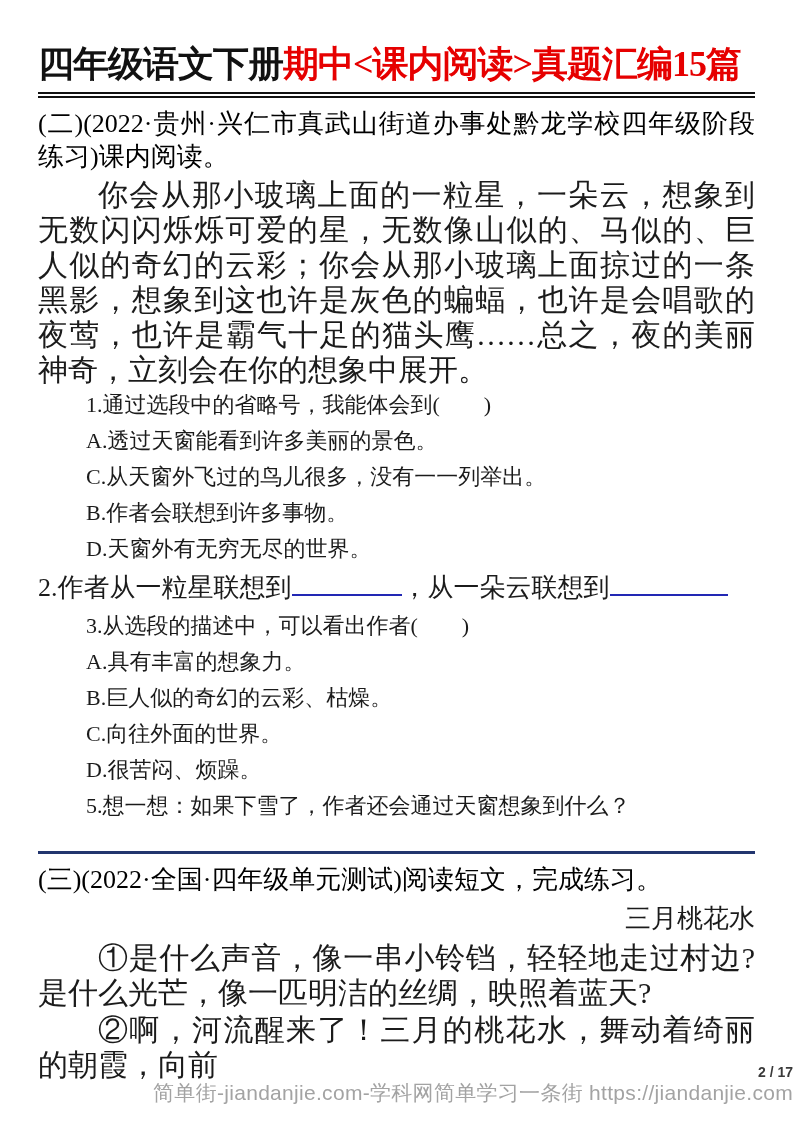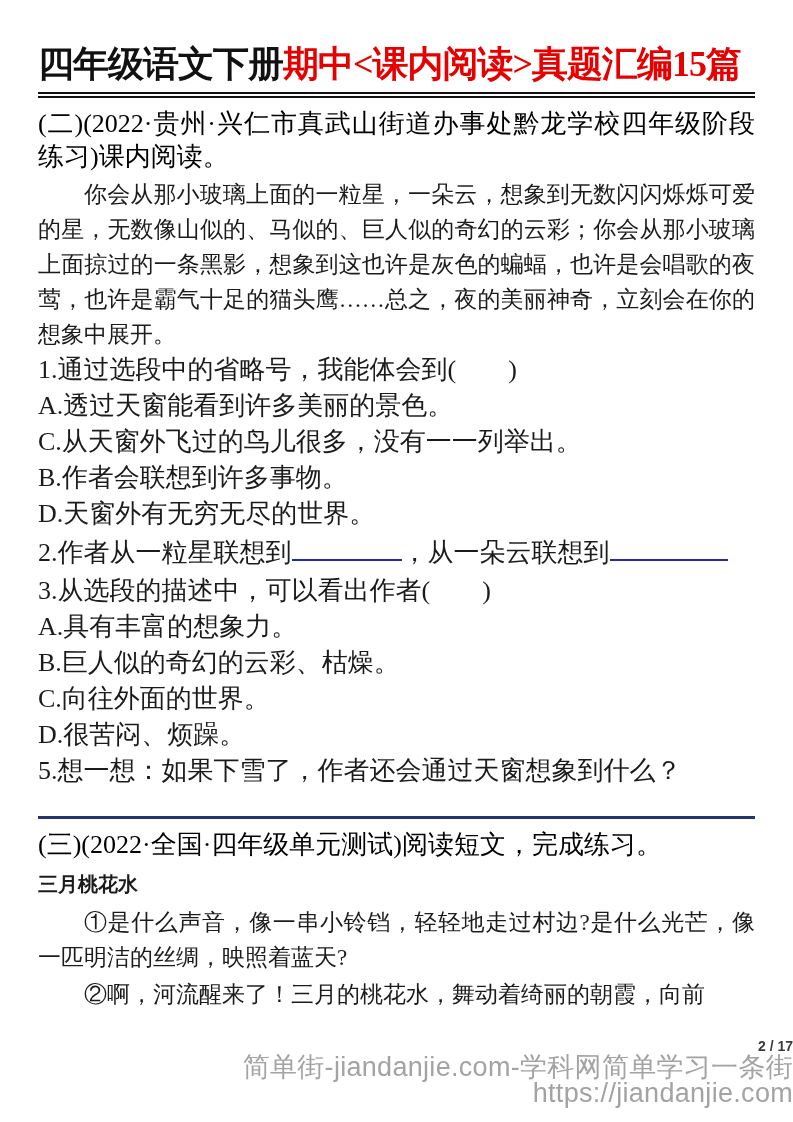--- a/index.html
+++ b/index.html
@@ -30,29 +30,30 @@
   
   .heading {
     color:#000000;
     font-size:26px;
     line-height:33px;
     margin:9px 0 4px 0;
     text-align:justify;
   }
   
   .passage {
-    font-size:23px;
+    font-size:30px;
     line-height:35px;
     margin:2px 0 0 0;
     text-indent:2em;
     text-align:justify;
   }
   .qline {
-    font-size:26px;
+    font-size:22px;
     line-height:36px;
+    margin-left:48px;
   }
   .q2line {
     font-size:26px;
     line-height:41px;
     white-space:nowrap;
   }
   .blank {
     display:inline-block;
     height:0.95em;
     border-bottom:2px solid #2228b4;
@@ -63,41 +64,40 @@
   .w58  { width:58px;  }
   .w56  { width:56px;  }
   .w66  { width:66px;  }
 
   .divider {
     border:none;
     border-top:3px solid #22356e;
     margin:27px 0 0 0;
   }
   .essay-title {
-    text-align:left;
-    font-size:20px;
+    text-align:right;
+    font-size:26px;
     line-height:38px;
     margin-top:2px;
-    font-weight:bold;
   }
   
   .footer {
     position:absolute;
     left:0; right:0; bottom:16px;
     text-align:right;
     font-family:"Liberation Sans", sans-serif;
   }
   .pagenum {
     font-size:14px;
     font-weight:bold;
     color:#3a3a3a;
     line-height:16px;
   }
   .site {
-    font-size:27px;
+    font-size:21px;
     color:#a3a3a3;
     line-height:26px;
     letter-spacing:0.3px;
   }
 </style>
 </head>
 <body>
 
 <div class="page">
 

